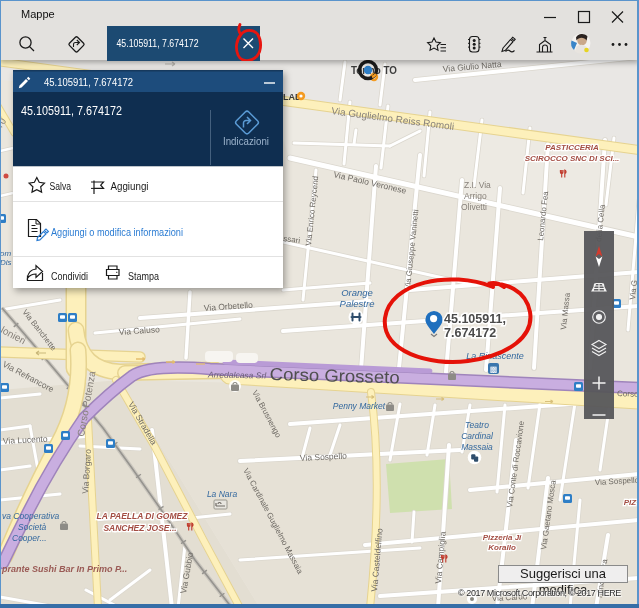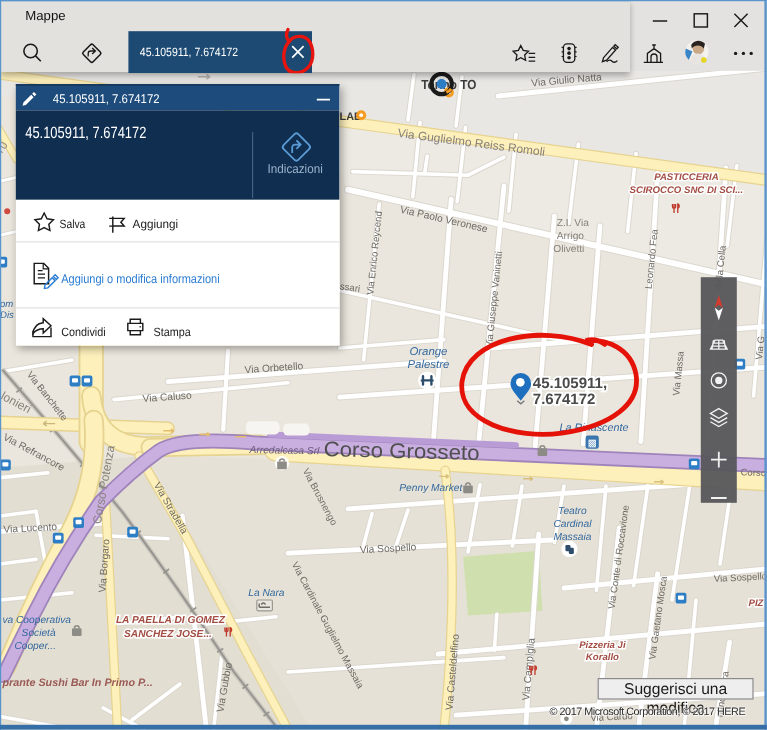--- a/index.html
+++ b/index.html
@@ -1,18 +1,18 @@
 <!DOCTYPE html>
 <html><head>
 <meta charset="utf-8">
 <style>
 html,body{margin:0;padding:0;}
 body{width:639px;height:608px;overflow:hidden;font-family:"Liberation Sans",sans-serif;position:relative;background:#e4e2e0;}
 div{box-sizing:border-box;}
-#titlebar{position:absolute;left:0;top:0;width:525px;height:60px;background:#e3e1de;border-top:1px solid #4d8fcb;z-index:5;box-shadow:0 3px 5px rgba(0,0,0,.28);}
+#titlebar{position:absolute;left:0;top:0;width:639px;height:60px;background:#e3e1de;border-top:1px solid #4d8fcb;z-index:5;box-shadow:0 3px 5px rgba(0,0,0,.28);}
 #title{position:absolute;left:21px;top:7px;font-size:11px;color:#111;}
 #borders{position:absolute;left:0;top:0;width:639px;height:608px;z-index:60;pointer-events:none;border-left:1px solid #5a94cc;border-right:2px solid #5a94cc;border-top:1px solid #5a94cc;}
 #botborder{position:absolute;left:0;top:604px;width:639px;height:4px;background:#366ea7;z-index:61;}
 #suggest{position:absolute;left:498px;top:565px;width:130px;height:18px;background:#efeeee;border:1px solid #8a8a8a;font-size:13px;color:#1a1a1a;text-align:center;line-height:16px;z-index:20;}
 #copyr{position:absolute;left:458px;top:588px;font-size:9px;letter-spacing:-0.4px;color:#2b2b2b;z-index:20;white-space:nowrap;text-shadow:0 0 2px #fff,0 0 2px #fff,1px 1px 1px #fff;}
 </style>
 </head>
 <body>
 <svg id="mapsvg" width="639" height="549" viewBox="0 59 639 549" style="position:absolute;left:0;top:59px">
     <rect x="0" y="59" width="639" height="549" fill="#eae6dd"></rect>

